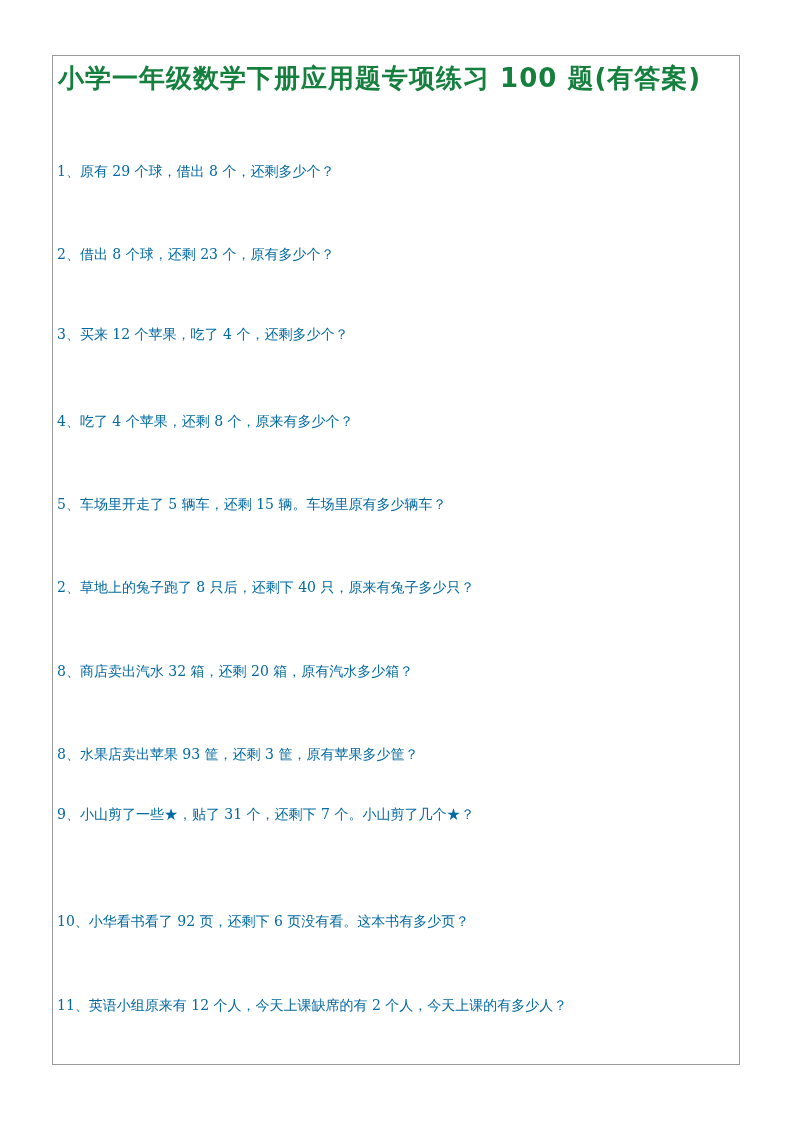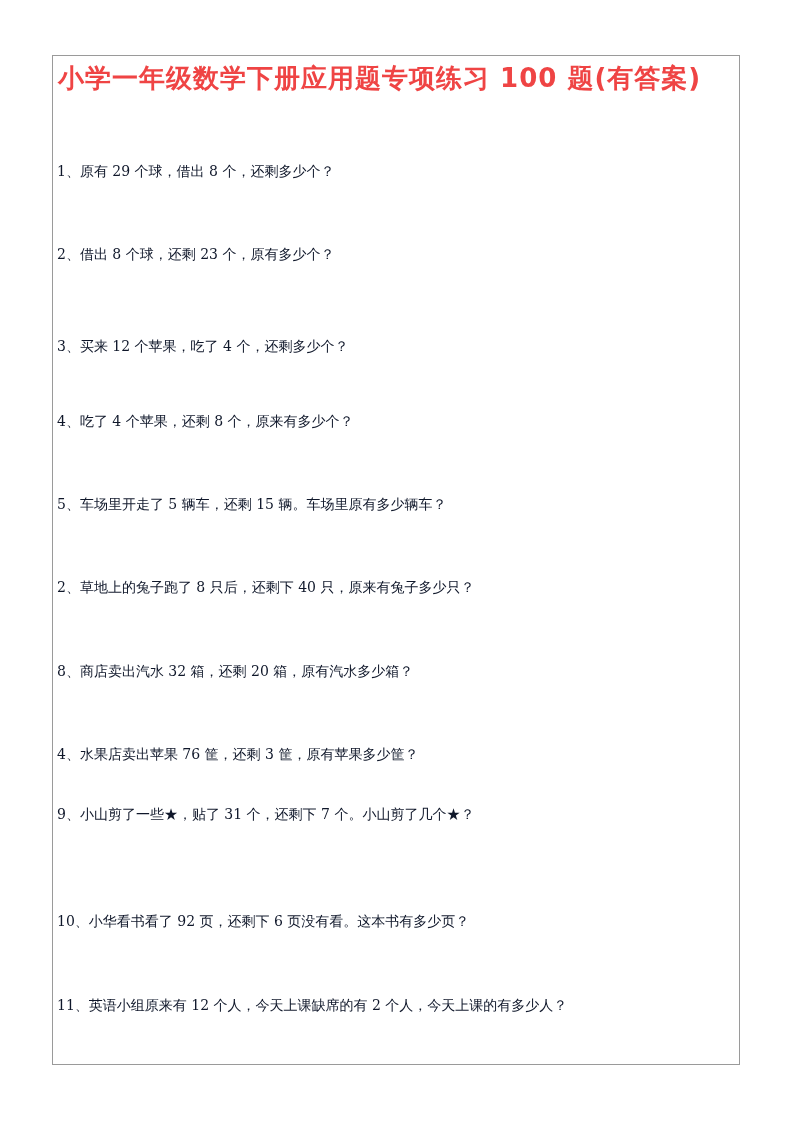--- a/index.html
+++ b/index.html
@@ -1,29 +1,29 @@
 <!DOCTYPE html>
 <html><head>
   <meta charset="utf-8">
   <style>
     html, body { margin:0; padding:0; background:#ffffff; }
     body { width:793px; height:1122px; position:relative; overflow:hidden; font-family:"DejaVu Serif","Liberation Serif",serif; }
     .frame { position:absolute; left:52px; top:55px; width:688px; height:1010px; border:1px solid #9a9a9a; box-sizing:border-box; }
-    .title { position:absolute; left:58px; top:58px; width:684px; font-family:"DejaVu Sans","Liberation Sans",sans-serif; font-weight:bold; font-size:26px; color:#ef4444; letter-spacing:1px; white-space:nowrap; line-height:40px; }
-    .q { position:absolute; left:57px; font-size:14px; color:#0f172a; white-space:nowrap; line-height:20px; }
+    .title { position:absolute; left:58px; top:58px; width:684px; font-family:"DejaVu Sans","Liberation Sans",sans-serif; font-weight:bold; font-size:26px; color:#15803d; letter-spacing:1px; white-space:nowrap; line-height:40px; }
+    .q { position:absolute; left:57px; font-size:14px; color:#0369a1; white-space:nowrap; line-height:20px; }
   </style>
 </head>
 <body>
 
 <div class="frame"></div>
 <div class="title">小学一年级数学下册应用题专项练习 100 题(有答案)</div>
 
 <div class="q" style="top:161px">1、原有 29 个球，借出 8 个，还剩多少个？</div>
 <div class="q" style="top:244px">2、借出 8 个球，还剩 23 个，原有多少个？</div>
-<div class="q" style="top:336px">3、买来 12 个苹果，吃了 4 个，还剩多少个？</div>
+<div class="q" style="top:324px">3、买来 12 个苹果，吃了 4 个，还剩多少个？</div>
 <div class="q" style="top:411px">4、吃了 4 个苹果，还剩 8 个，原来有多少个？</div>
 <div class="q" style="top:494px">5、车场里开走了 5 辆车，还剩 15 辆。车场里原有多少辆车？</div>
 <div class="q" style="top:577px">2、草地上的兔子跑了 8 只后，还剩下 40 只，原来有兔子多少只？</div>
 <div class="q" style="top:661px">8、商店卖出汽水 32 箱，还剩 20 箱，原有汽水多少箱？</div>
-<div class="q" style="top:744px">4、水果店卖出苹果 76 筐，还剩 3 筐，原有苹果多少筐？</div>
+<div class="q" style="top:744px">8、水果店卖出苹果 93 筐，还剩 3 筐，原有苹果多少筐？</div>
 <div class="q" style="top:804px">9、小山剪了一些★，贴了 31 个，还剩下 7 个。小山剪了几个★？</div>
 <div class="q" style="top:911px">10、小华看书看了 92 页，还剩下 6 页没有看。这本书有多少页？</div>
 <div class="q" style="top:995px">11、英语小组原来有 12 个人，今天上课缺席的有 2 个人，今天上课的有多少人？</div>
 
 </body></html>

